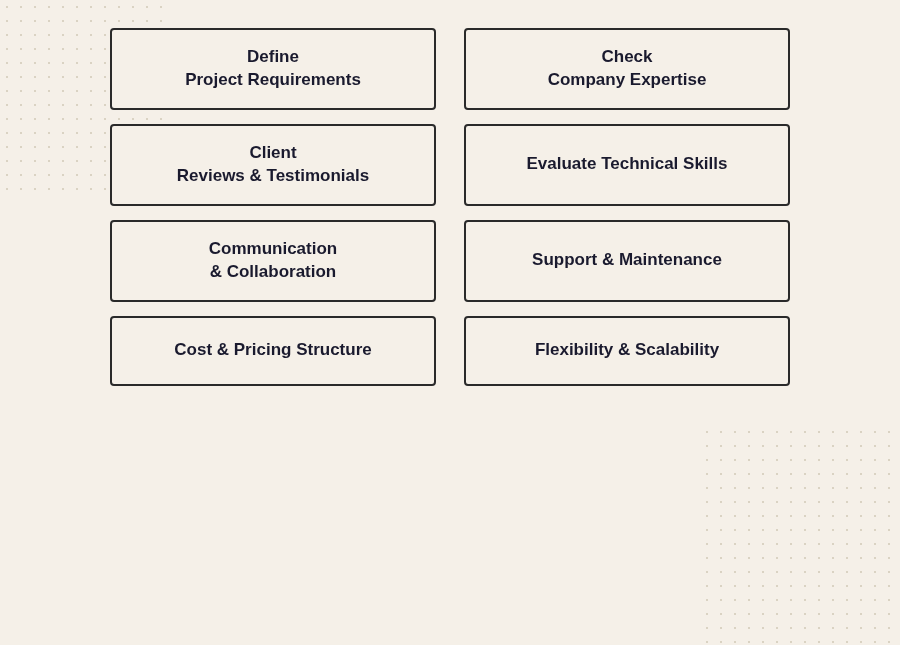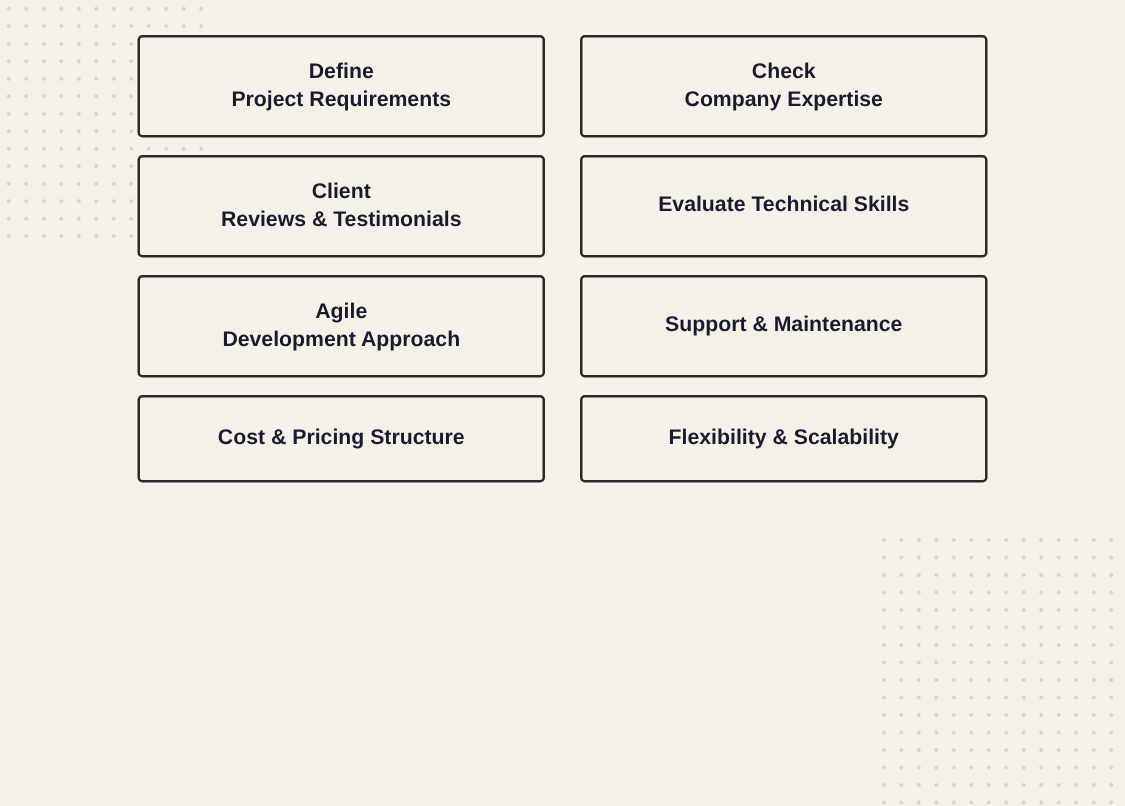--- a/index.html
+++ b/index.html
@@ -99,21 +99,21 @@
     </div>
 
     <div class="card">
       <span class="card-text">Client<br>Reviews &amp; Testimonials</span>
     </div>
     <div class="card">
       <span class="card-text">Evaluate Technical Skills</span>
     </div>
 
     <div class="card">
-      <span class="card-text">Agile<br>Development Approach</span>
+      <span class="card-text">Communication<br>&amp; Collaboration</span>
     </div>
 
     <div class="card">
       <span class="card-text">Support  &amp; Maintenance</span>
     </div>
 
     <div class="card">
       <span class="card-text">Cost &amp; Pricing Structure</span>
     </div>
 

